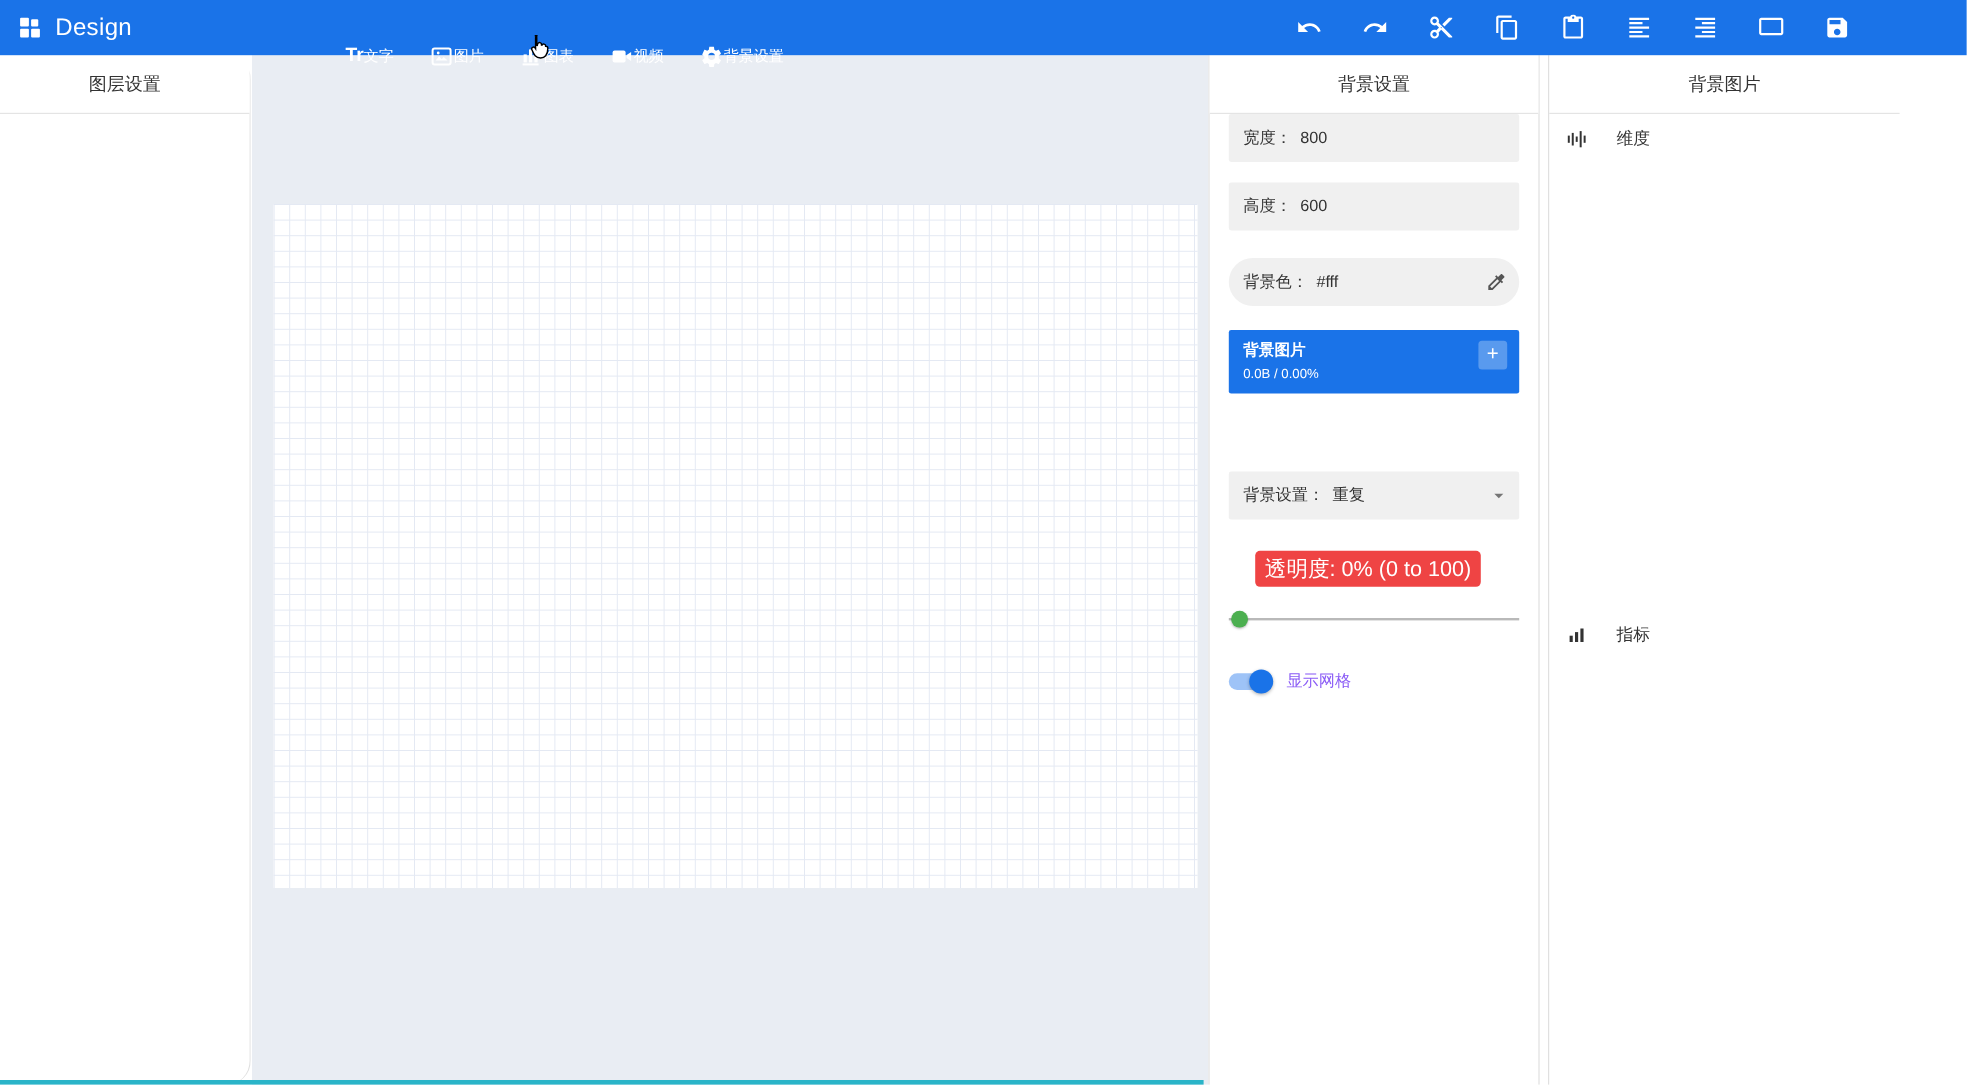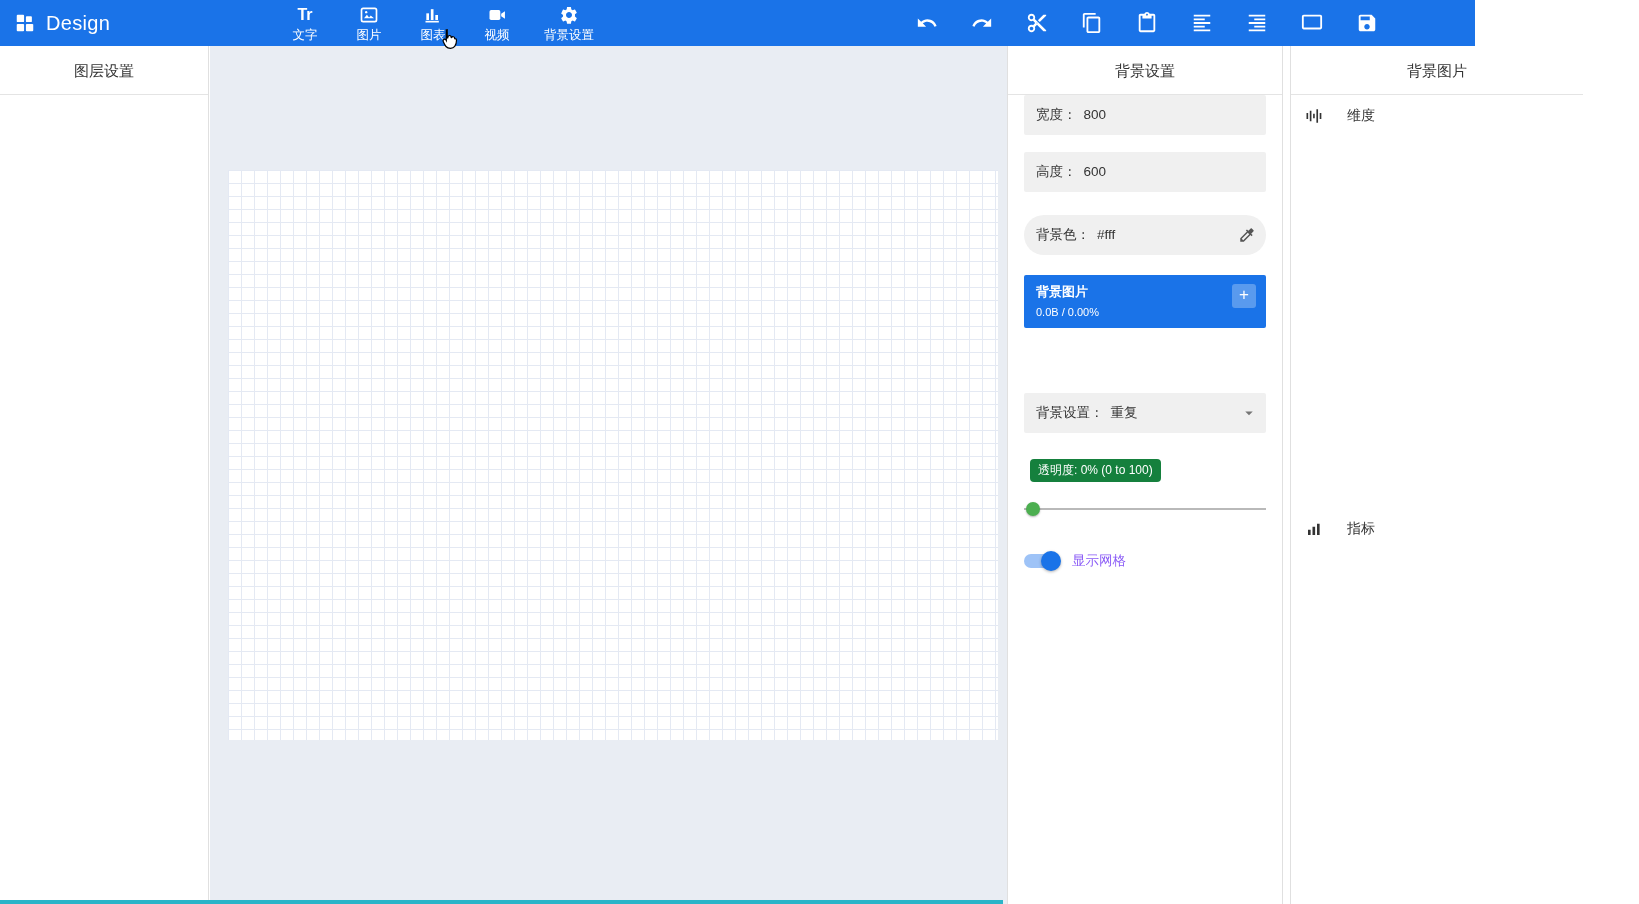--- a/index.html
+++ b/index.html
@@ -1,36 +1,36 @@
 <!DOCTYPE html>
 <html><head>
 <meta charset="utf-8">
 <style>
   * { margin:0; padding:0; box-sizing:border-box; }
   html,body { width:1639px; height:904px; overflow:hidden; background:#fff;
     font-family:"Liberation Sans","DejaVu Sans",sans-serif; }
   #app { position:relative; width:1639px; height:904px; background:#fff; }
 
   
-  .topbar { position:absolute; top:0; left:0; width:1475px; height:46px;
+  .topbar { position:absolute; top:0; left:0; width:1639px; height:46px;
     background:#1a73e8; display:flex; align-items:center; z-index:20; }
   .logo { margin-left:14px; width:22px; height:22px; display:inline-block; }
   .app-title { color:#fff; font-size:20px; font-weight:500; margin-left:10px; letter-spacing:.3px; }
   .tools { position:absolute; left:288px; top:0; height:46px; display:flex; gap:30px; align-items:flex-start; }
-  .tool { display:flex; flex-direction:column; align-items:center; color:#fff;
-    padding-top:4px; cursor:pointer; min-width:34px; }
+  .tool { display:flex; flex-direction:row; align-items:center; color:#fff;
+    padding-top:4px; cursor:pointer; min-width:34px;margin-top:32px; }
   .tool .ticon { height:22px; display:flex; align-items:center; justify-content:center;
     font-size:16px; font-weight:bold; color:#fff; }
   .tool .tlabel { font-size:12.5px; margin-top:1px; white-space:nowrap; }
   .actions { position:absolute; right:96px; top:0; height:46px; display:flex; gap:31px; align-items:center; }
   .actions .act { width:24px; height:24px; display:flex; align-items:center; justify-content:center; cursor:pointer; }
 
   
   .left-panel { position:absolute; top:46px; left:0; width:209px; bottom:0; background:#fff;
-    border-right:1px solid #e0e0e0; }
+    border-right:1px solid #e0e0e0;border-radius:20px; }
   .panel-header { height:49px; line-height:49px; text-align:center; font-size:15px; color:#333;
     border-bottom:1px solid #e4e4e4; background:#fff; }
 
   
   .canvas-area { position:absolute; top:46px; left:210px; width:797px; bottom:0; background:#e9edf3; }
   .design-canvas { position:absolute; left:18px; top:124px; width:770px; height:570px; background:#fff;
     background-image:
       linear-gradient(#e4e9f3 1px, transparent 1px),
       linear-gradient(90deg, #e4e9f3 1px, transparent 1px);
     background-size:13px 13px; }
@@ -51,22 +51,22 @@
   .eyedrop { position:absolute; right:10px; top:50%; transform:translateY(-50%); width:18px; height:18px; cursor:pointer; }
   .bgimg-box { position:relative; margin-top:20px; background:#1a73e8; color:#fff; border-radius:2px;
     padding:8px 12px 10px; cursor:pointer; }
   .bgimg-box .t1 { font-size:13px; font-weight:bold; }
   .bgimg-box .t2 { font-size:11px; margin-top:5px; }
   .plus-btn { position:absolute; right:10px; top:9px; width:24px; height:24px; border-radius:3px;
     background:rgba(255,255,255,.28); color:#fff; font-size:17px; line-height:22px; text-align:center; cursor:pointer; }
   .row-repeat { margin-top:65px; }
   .caret { position:absolute; right:8px; top:50%; transform:translateY(-50%); width:18px; height:18px; }
   .opacity-block { margin-top:26px; }
-  .opacity-badge { display:inline-block; margin-left:6px; background:#15803d; color:#fff;
-    font-size:12px; padding:3px 8px; border-radius:4px; }
+  .opacity-badge { display:inline-block; margin-left:22px; background:#ef4444; color:#fff;
+    font-size:18px; padding:3px 8px; border-radius:4px; }
   .slider { position:relative; margin-top:20px; height:14px; cursor:pointer; }
   .slider .track { position:absolute; left:0; right:0; top:6px; height:2px; background:#b9b9b9; }
   .slider .thumb { position:absolute; left:2px; top:0; width:14px; height:14px; border-radius:50%;
     background:#4caf50; box-shadow:0 1px 2px rgba(0,0,0,.3); }
   .toggle-row { margin-top:36px; display:flex; align-items:center; gap:14px; }
   .toggle { position:relative; width:34px; height:14px; border-radius:7px; background:#9ec3f7; cursor:pointer; }
   .toggle .knob { position:absolute; right:-3px; top:-3px; width:20px; height:20px; border-radius:50%;
     background:#1a73e8; box-shadow:0 1px 3px rgba(0,0,0,.3); }
   .toggle-label { font-size:13.5px; color:#8b5cf6; }
 

